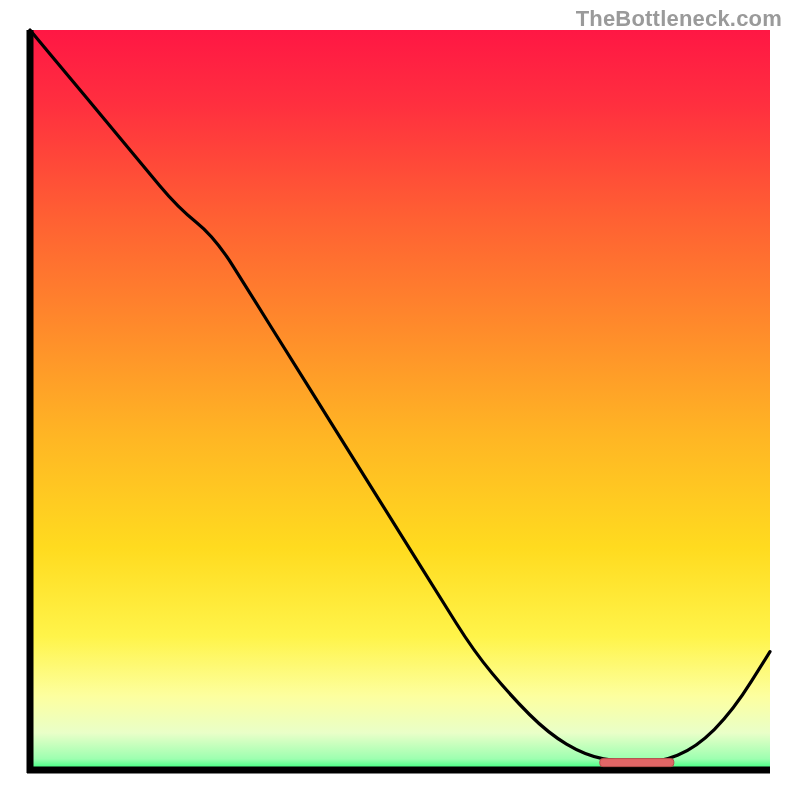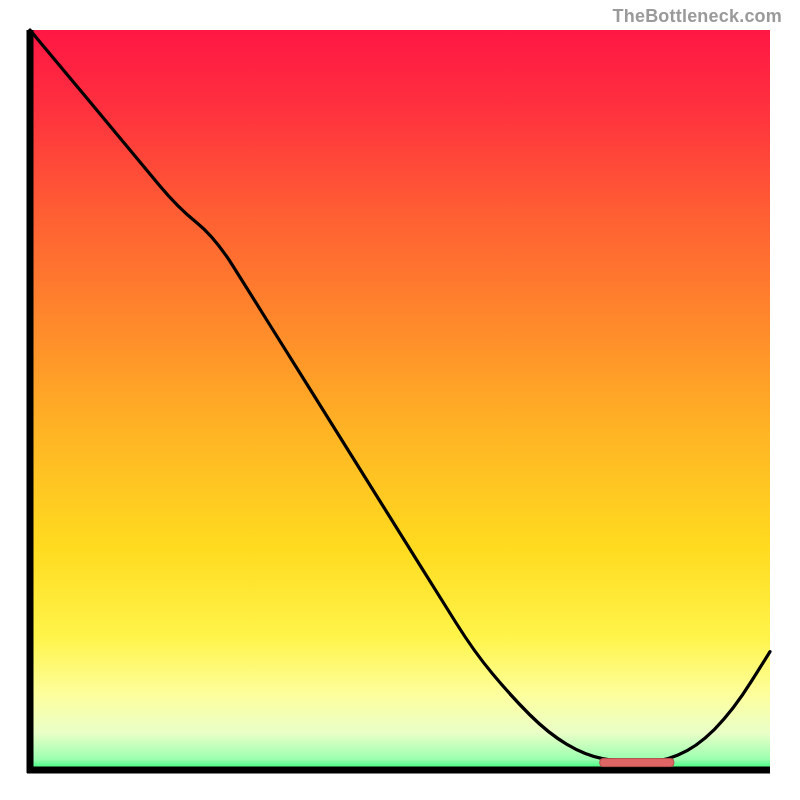--- a/index.html
+++ b/index.html
@@ -13,21 +13,21 @@
   }
   #chart-container {
     position: relative;
     width: 800px;
     height: 800px;
   }
   #watermark {
     position: absolute;
     top: 6px;
     right: 18px;
-    font-size: 18px;
+    font-size: 22px;
     font-weight: 600;
     color: #9a9a9a;
     letter-spacing: 0.2px;
     z-index: 20;
     pointer-events: none;
   }
   svg {
     position: absolute;
     top: 0;
     left: 0;

